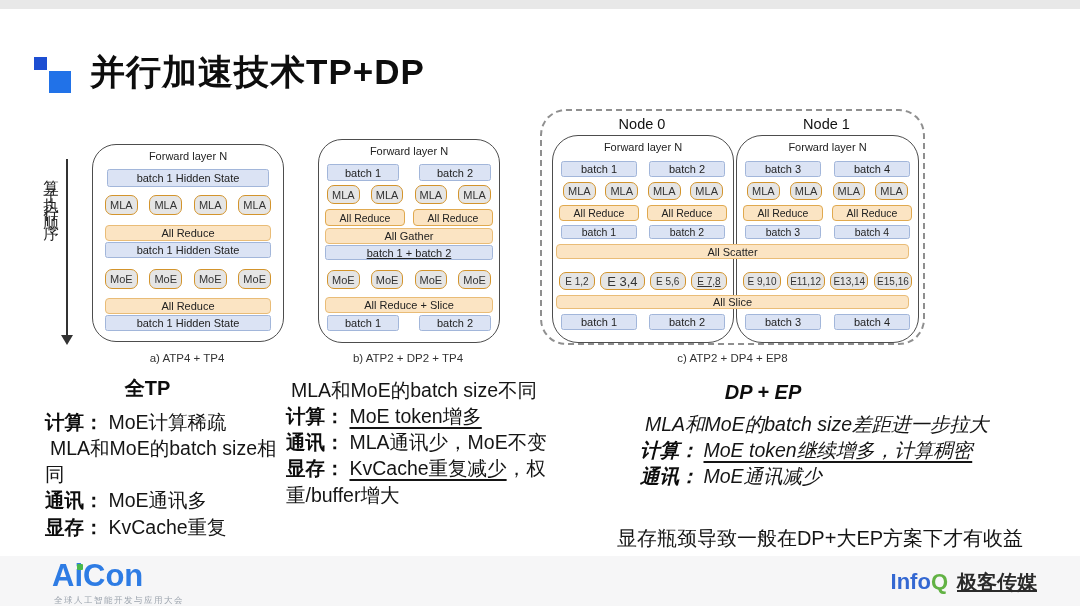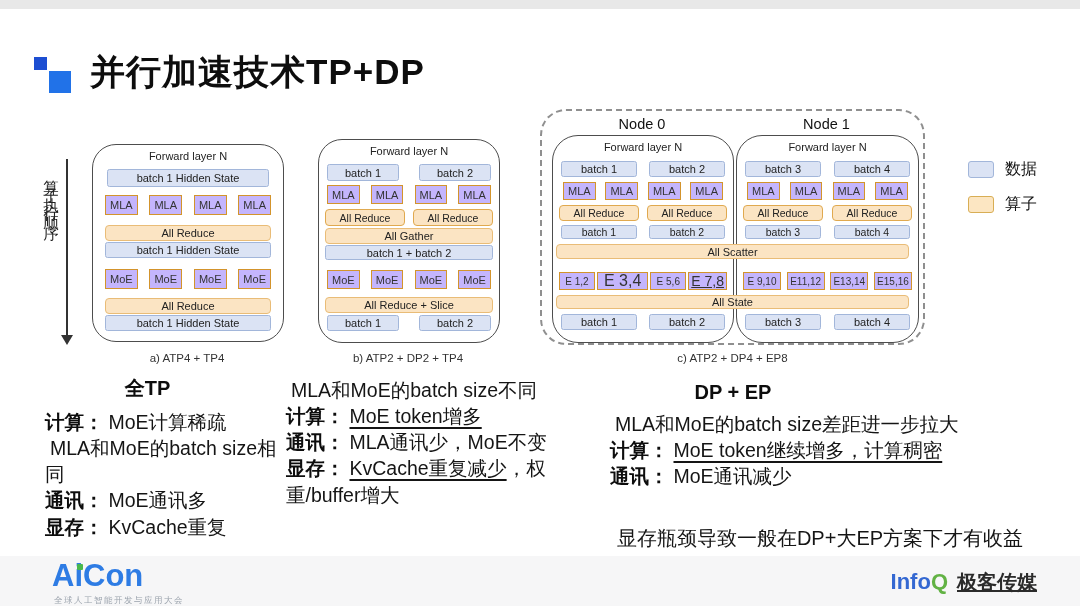--- a/index.html
+++ b/index.html
@@ -12,21 +12,21 @@
   
   .vtext{position:absolute;left:40px;top:158px;writing-mode:vertical-rl;font-size:15.5px;letter-spacing:9px;color:#222;}
   .aline{position:absolute;left:66px;top:150px;width:2px;height:178px;background:#333;}
   .ahead{position:absolute;left:61px;top:326px;width:0;height:0;border-left:6px solid transparent;border-right:6px solid transparent;border-top:10px solid #333;}
   
   .fbox{position:absolute;border:1.6px solid #4d4d4d;border-radius:24px;background:#fff;}
   .ftitle{position:absolute;top:5px;left:0;right:0;text-align:center;font-size:11px;color:#222;}
   .dbar{position:absolute;background:#dbe3f4;border:1px solid #a2b6da;border-radius:2.5px;display:flex;align-items:center;justify-content:center;font-size:11px;color:#222;box-sizing:border-box;}
   .obar{position:absolute;background:#fbe4c3;border:1px solid #e9bc77;border-radius:4px;display:flex;align-items:center;justify-content:center;font-size:11px;color:#222;box-sizing:border-box;}
   .orow{position:absolute;display:flex;justify-content:space-between;align-items:stretch;}
-  .ob{background:#c4b5fd;border:1.4px solid #d3942c;border-radius:0;font-size:11px;color:#333;display:flex;align-items:center;justify-content:center;padding:1px 4px;min-width:30px;box-sizing:border-box;}
+  .ob{background:#e5e5e5;border:1.4px solid #d3942c;border-radius:7px;font-size:11px;color:#333;display:flex;align-items:center;justify-content:center;padding:1px 4px;min-width:30px;box-sizing:border-box;}
   .db{background:#dbe3f4;border:1px solid #a2b6da;border-radius:2.5px;font-size:11px;color:#222;display:flex;align-items:center;justify-content:center;box-sizing:border-box;}
   .obc{background:#fbe4c3;border:1px solid #e0a94f;border-radius:4px;font-size:10.5px;color:#222;display:flex;align-items:center;justify-content:center;box-sizing:border-box;}
   .dashbox{position:absolute;border:2px dashed #8f8f8f;border-radius:26px;box-sizing:border-box;}
   .nodelbl{position:absolute;text-align:center;font-size:14.5px;color:#111;}
   .caption{position:absolute;text-align:center;font-size:11.5px;color:#333;}
   
   .legend{position:absolute;left:968px;top:150px;display:flex;flex-direction:column;gap:14px;}
   .litem{display:flex;align-items:center;gap:11px;}
   .sw{width:26px;height:17px;border-radius:3px;box-sizing:border-box;}
   .sw-data{background:#dbe3f4;border:1px solid #a2b6da;}
@@ -94,21 +94,21 @@
       <span class="ob">MLA</span>
       <span class="ob">MLA</span>
       <span class="ob">MLA</span>
       <span class="ob">MLA</span>
     </div>
     <div class="orow" style="left:6px;right:6px;top:69px;height:17px;">
       <span class="obc" style="width:80px;">All Reduce</span>
       <span class="obc" style="width:80px;">All Reduce</span>
     </div>
     <div class="obar" style="left:6px;top:88px;width:168px;height:16px;">All Gather</div>
-    <div class="dbar" style="left:6px;top:105px;width:168px;height:15px;">batch 1 + batch 2</div>
+    <div class="dbar" style="left:6px;top:105px;width:168px;height:15px;text-decoration:underline;">batch 1 + batch 2</div>
     <div class="orow" style="left:8px;right:8px;top:130px;height:19px;">
       <span class="ob">MoE</span>
       <span class="ob">MoE</span>
       <span class="ob">MoE</span>
       <span class="ob">MoE</span>
     </div>
     <div class="obar" style="left:6px;top:157px;width:168px;height:16px;">All Reduce + Slice</div>
     <div class="orow" style="left:8px;right:8px;top:175px;height:16px;">
       <span class="db" style="width:72px;">batch 1</span>
       <span class="db" style="width:72px;">batch 2</span>
@@ -135,23 +135,23 @@
       <div class="orow" style="left:6px;right:6px;top:69px;height:16px;">
         <span class="obc" style="width:80px;">All Reduce</span>
         <span class="obc" style="width:80px;">All Reduce</span>
       </div>
       <div class="orow" style="left:8px;right:8px;top:89px;height:14px;">
         <span class="db" style="width:76px;font-size:10.5px;">batch 1</span>
         <span class="db" style="width:76px;font-size:10.5px;">batch 2</span>
       </div>
       <div class="orow" style="left:6px;right:6px;top:136px;height:18px;">
         <span class="ob" style="font-size:10px;min-width:36px;padding:1px 2px;">E 1,2</span>
-        <span class="ob" style="font-size:16px;min-width:36px;padding:1px 6px;">E 3,4</span>
+        <span class="ob" style="font-size:13px;min-width:36px;padding:1px 6px;">E 3,4</span>
         <span class="ob" style="font-size:10px;min-width:36px;padding:1px 2px;">E 5,6</span>
-        <span class="ob" style="font-size:14px;min-width:36px;padding:1px 2px;text-decoration:underline;">E 7,8</span>
+        <span class="ob" style="font-size:10px;min-width:36px;padding:1px 2px;text-decoration:underline;">E 7,8</span>
       </div>
       <div class="orow" style="left:8px;right:8px;top:178px;height:16px;">
         <span class="db" style="width:76px;">batch 1</span>
         <span class="db" style="width:76px;">batch 2</span>
       </div>
     </div>
 
     <div class="fbox" style="left:194px;top:24px;width:181px;height:206px;border-radius:26px;">
       <div class="ftitle">Forward layer N</div>
       <div class="orow" style="left:8px;right:8px;top:25px;height:16px;">
@@ -178,51 +178,41 @@
         <span class="ob" style="font-size:10px;min-width:38px;padding:1px 2px;">E13,14</span>
         <span class="ob" style="font-size:10px;min-width:38px;padding:1px 2px;">E15,16</span>
       </div>
       <div class="orow" style="left:8px;right:8px;top:178px;height:16px;">
         <span class="db" style="width:76px;">batch 3</span>
         <span class="db" style="width:76px;">batch 4</span>
       </div>
     </div>
 
     <div class="obar" style="left:14px;right:14px;top:133px;height:15px;z-index:3;">All Scatter</div>
-    <div class="obar" style="left:14px;right:14px;top:184px;height:14px;z-index:3;">All State</div>
+    <div class="obar" style="left:14px;right:14px;top:184px;height:14px;z-index:3;">All Slice</div>
   </div>
   <div class="caption" style="left:540px;top:343px;width:385px;">c) ATP2 + DP4 + EP8</div>
 
-  <div class="legend">
-    <div class="litem">
-      <span class="sw sw-data"></span>
-      <span class="llabel">数据</span>
-    </div>
-    <div class="litem">
-      <span class="sw sw-op"></span>
-      <span class="llabel">算子</span>
-    </div>
-  </div>
 
   <div class="col" style="left:45px;top:366px;width:240px;">
     <div class="hd" style="width:205px;">全TP</div>
     <div class="bodyline"><b class="lbl">计算：</b><u class="ul"></u><span>MoE计算稀疏</span></div>
     <div class="bodyline"><b class="lbl"></b><u class="ul"></u><span>MLA和MoE的batch size相同</span></div>
     <div class="bodyline"><b class="lbl">通讯：</b><u class="ul"></u><span>MoE通讯多</span></div>
     <div class="bodyline"><b class="lbl">显存：</b><u class="ul"></u><span>KvCache重复</span></div>
   </div>
 
   <div class="col" style="left:286px;top:368px;width:315px;">
     <div class="bodyline"><b class="lbl"></b><u class="ul"></u><span>MLA和MoE的batch size不同</span></div>
     <div class="bodyline"><b class="lbl">计算：</b><u class="ul">MoE token增多</u><span></span></div>
     <div class="bodyline"><b class="lbl">通讯：</b><u class="ul"></u><span>MLA通讯少，MoE不变</span></div>
     <div class="bodyline"><b class="lbl">显存：</b><u class="ul">KvCache重复减少</u><span>，权重/buffer增大</span></div>
   </div>
 
-  <div class="col" style="left:598px;top:372px;width:445px;">
+  <div class="col" style="left:628px;top:372px;width:445px;font-style:italic;">
     <div class="hd" style="width:270px;">DP + EP</div>
     <div class="bodyline" style="padding-left:12px;"><b class="lbl"></b><u class="ul"></u><span>MLA和MoE的batch size差距进一步拉大</span></div>
     <div class="bodyline" style="padding-left:12px;"><b class="lbl">计算：</b><u class="ul">MoE token继续增多，计算稠密</u><span></span></div>
     <div class="bodyline" style="padding-left:12px;"><b class="lbl">通讯：</b><u class="ul"></u><span>MoE通讯减少</span></div>
   </div>
 
   <div class="footnote">显存瓶颈导致一般在DP+大EP方案下才有收益</div>
 
   <div class="footer"></div>
   <div class="aicon">AiCon</div>

